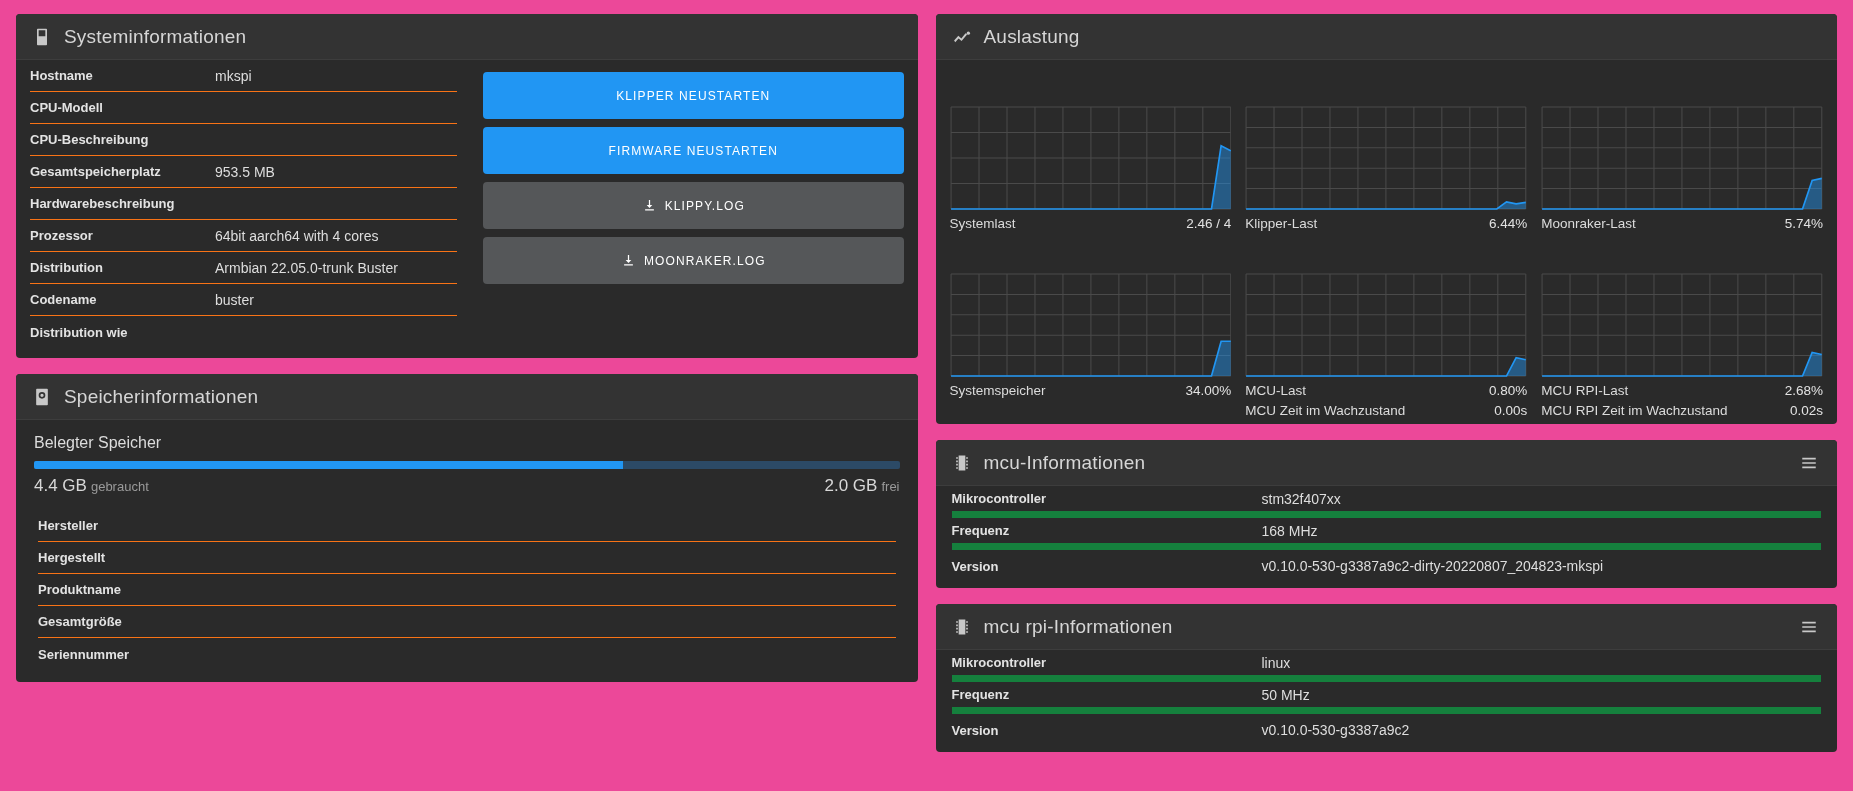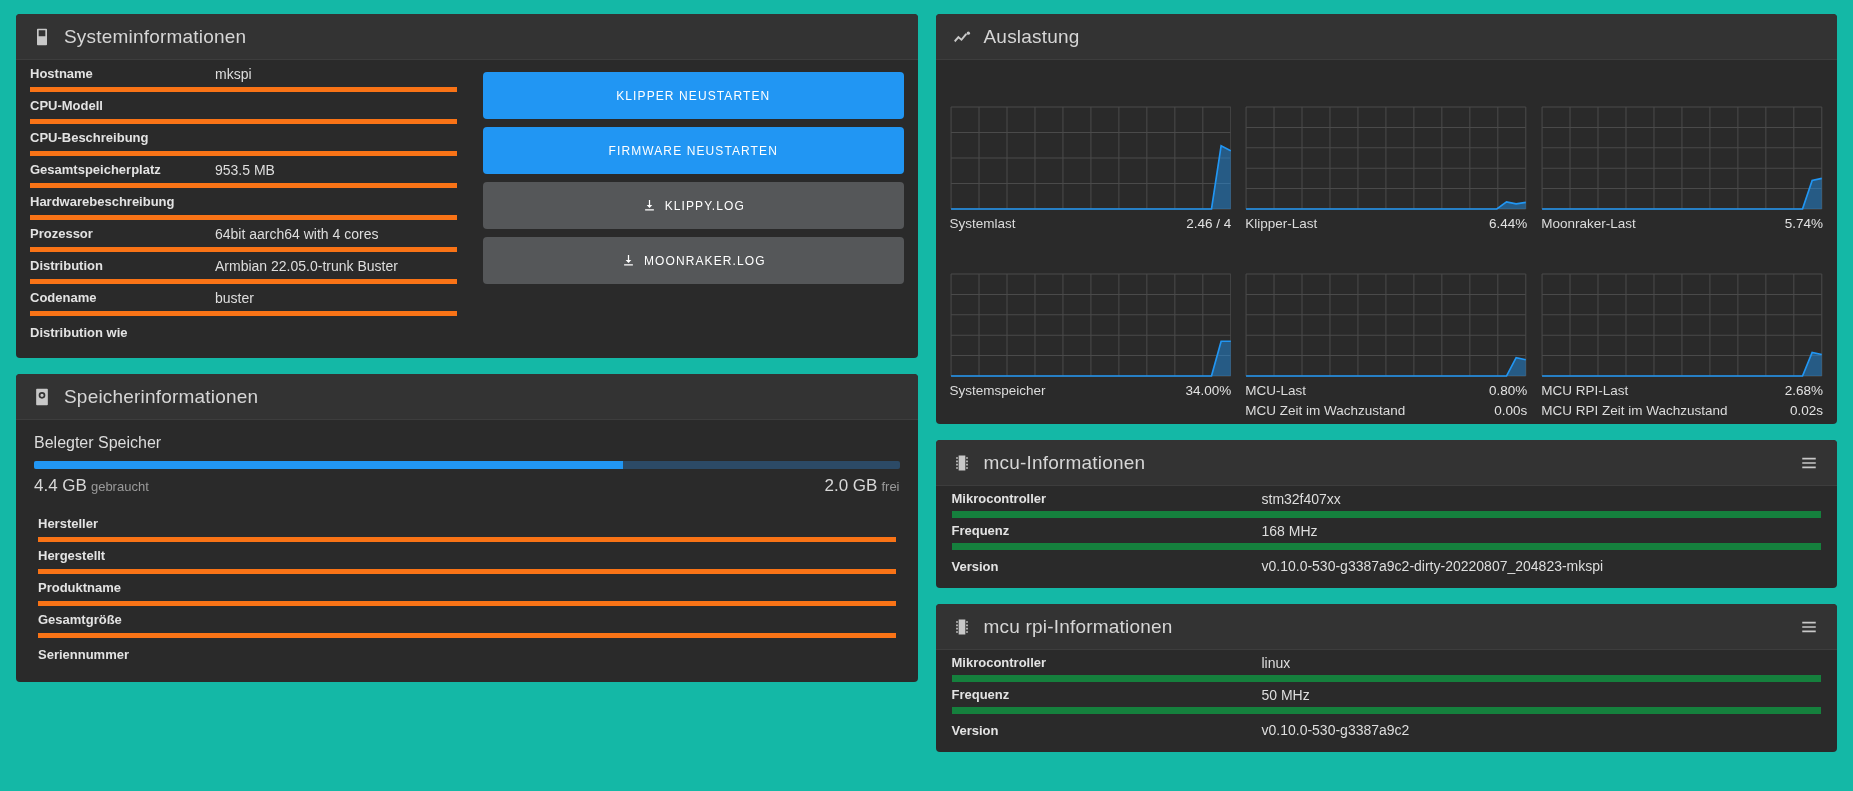--- a/index.html
+++ b/index.html
@@ -4,21 +4,21 @@
 <style>
   * { box-sizing: border-box; margin: 0; padding: 0; }
   html, body {
     width: 1853px; height: 791px;
     background: #1e1e1e;
     font-family: "Liberation Sans", sans-serif;
     overflow: hidden;
   }
   .app {
     width: 1853px; height: 791px;
-    background: #14b8a6;
+    background: #ec4899;
     display: flex;
     gap: 18px;
     padding: 14px 16px 0 16px;
   }
   .col-left { width: 906px; display: flex; flex-direction: column; gap: 16px; }
   .col-right { width: 906px; display: flex; flex-direction: column; gap: 16px; }
 
   .card {
     background: #2a2a2a;
     border-radius: 4px;
@@ -43,21 +43,21 @@
   .head-icon { width: 20px; height: 20px; display: block; fill: #c8c8c8; }
   .menu-btn { width: 24px; height: 24px; display:flex; align-items:center; justify-content:center; }
   .menu-btn svg { width: 18px; height: 18px; fill: #c8c8c8; }
 
   
   .sysbody { display: flex; padding: 0; }
   .kv-table { flex: 0 0 455px; padding: 0 14px 10px 14px; }
   .kv-row {
     display: flex; align-items: center;
     height: 32px;
-    border-bottom: 5px solid #f97316;
+    border-bottom: 1px solid #f97316;
   }
   .kv-row:last-child { border-bottom: none; }
   .kv-k { width: 185px; font-size: 13px; font-weight: bold; color: #e3e3e3; }
   .kv-v { font-size: 14px; color: #dedede; }
 
   .btncol { flex: 1; padding: 12px 14px 10px 12px; display: flex; flex-direction: column; gap: 8px; }
   .btn {
     height: 47px; border-radius: 4px; border: none;
     display: flex; align-items: center; justify-content: center; gap: 8px;
     font-size: 12px; letter-spacing: 1.1px; font-weight: 500;

